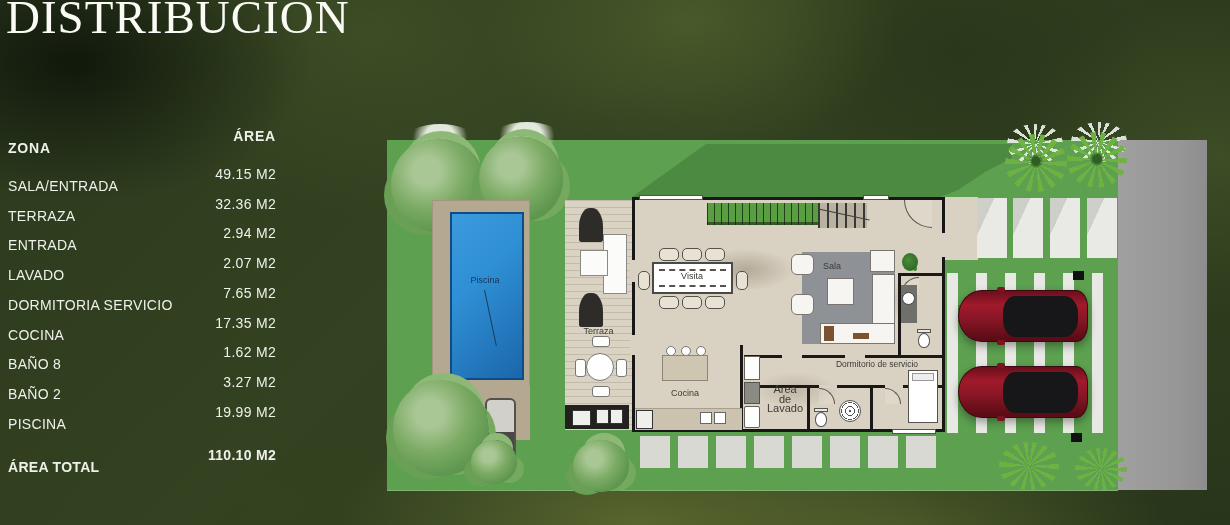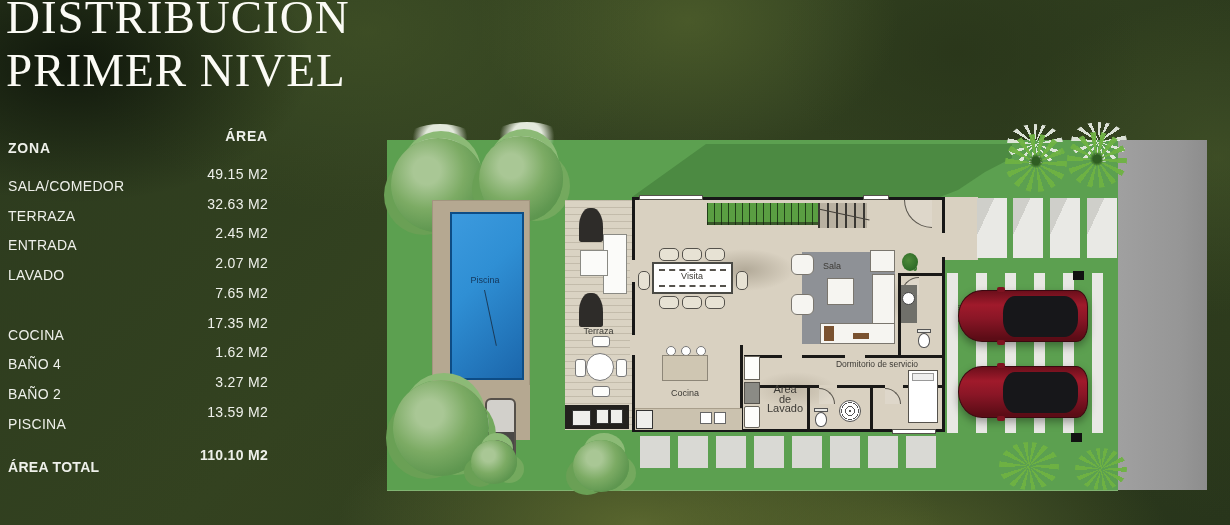--- a/index.html
+++ b/index.html
@@ -26,21 +26,21 @@
     filter:saturate(.95);
   }
   
   #title{left:6px;top:-9px;width:380px;color:#fbfbf5;
     font-family:"Liberation Serif", serif;font-size:47px;line-height:53px;
     letter-spacing:1px;font-weight:400;}
   #title div{white-space:nowrap;}
   #ztable{left:8px;top:122px;width:276px;color:#eef0ea;}
   .trow{position:absolute;left:0;width:276px;height:18px;font-size:14px;letter-spacing:.3px;}
   .trow .zone{position:absolute;left:0;top:12px;white-space:nowrap;}
-  .trow .area{position:absolute;right:16px;top:0;text-align:left;white-space:nowrap;}
+  .trow .area{position:absolute;right:8px;top:0;text-align:left;white-space:nowrap;}
   .thead{font-weight:bold;font-size:14px;letter-spacing:.8px;}
   .ttotal{font-weight:bold;}
   
   #plan{left:387px;top:140px;width:820px;height:350px;}
   #grass{left:0;top:0;width:731px;height:350px;background:#5ca050;
     border-bottom:1px solid rgba(225,235,205,.28);}
   #street{left:731px;top:0;width:89px;height:350px;
     background:linear-gradient(90deg,#a0a0a0,#969696 70%,#8d8d8d);}
   #grass-shadow{left:0;top:0;width:820px;height:350px;background:#4c8a42;
     clip-path:polygon(245px 57px,319px 4px,625px 4px,625px 18px,598px 32px,571px 50px,553px 57px);}
@@ -139,62 +139,62 @@
     background:repeating-linear-gradient(90deg,#d9d9d4 0 30px, rgba(0,0,0,0) 30px 38px);}
   .planlabel{position:absolute;}
 </style>
 </head>
 <body>
 
 <div class="abs" id="bg"></div>
 
 <div class="abs" id="title">
   <div>DISTRIBUCION</div>
-  <div>PRIMER NIVEL</div>
 </div>
 
 <div class="abs" id="ztable">
   <div class="trow thead" style="top:6px;">
     <span class="zone">ZONA</span>
     <span class="area">ÁREA</span>
   </div>
   <div class="trow" style="top:44px;">
-      <span class="zone">SALA/COMEDOR</span>
+      <span class="zone">SALA/ENTRADA</span>
       <span class="area">49.15 M2</span>
     </div>
   <div class="trow" style="top:74px;">
       <span class="zone">TERRAZA</span>
-      <span class="area">32.63 M2</span>
+      <span class="area">32.36 M2</span>
     </div>
   <div class="trow" style="top:103px;">
       <span class="zone">ENTRADA</span>
-      <span class="area">2.45 M2</span>
+      <span class="area">2.94 M2</span>
     </div>
   <div class="trow" style="top:133px;">
       <span class="zone">LAVADO</span>
       <span class="area">2.07 M2</span>
     </div>
   <div class="trow" style="top:163px;">
+      <span class="zone">DORMITORIA SERVICIO</span>
       <span class="area">7.65 M2</span>
     </div>
   <div class="trow" style="top:193px;">
       <span class="zone">COCINA</span>
       <span class="area">17.35 M2</span>
     </div>
   <div class="trow" style="top:222px;">
-      <span class="zone">BAÑO 4</span>
+      <span class="zone">BAÑO 8</span>
       <span class="area">1.62 M2</span>
     </div>
   <div class="trow" style="top:252px;">
       <span class="zone">BAÑO 2</span>
       <span class="area">3.27 M2</span>
     </div>
   <div class="trow" style="top:282px;">
       <span class="zone">PISCINA</span>
-      <span class="area">13.59 M2</span>
+      <span class="area">19.99 M2</span>
     </div>
   <div class="trow ttotal" style="top:325px;">
     <span class="zone">ÁREA TOTAL</span>
     <span class="area">110.10 M2</span>
   </div>
 </div>
 
 <div class="abs" id="plan">
   <div class="abs" id="grass"></div>
   <div class="abs" id="street"></div>

